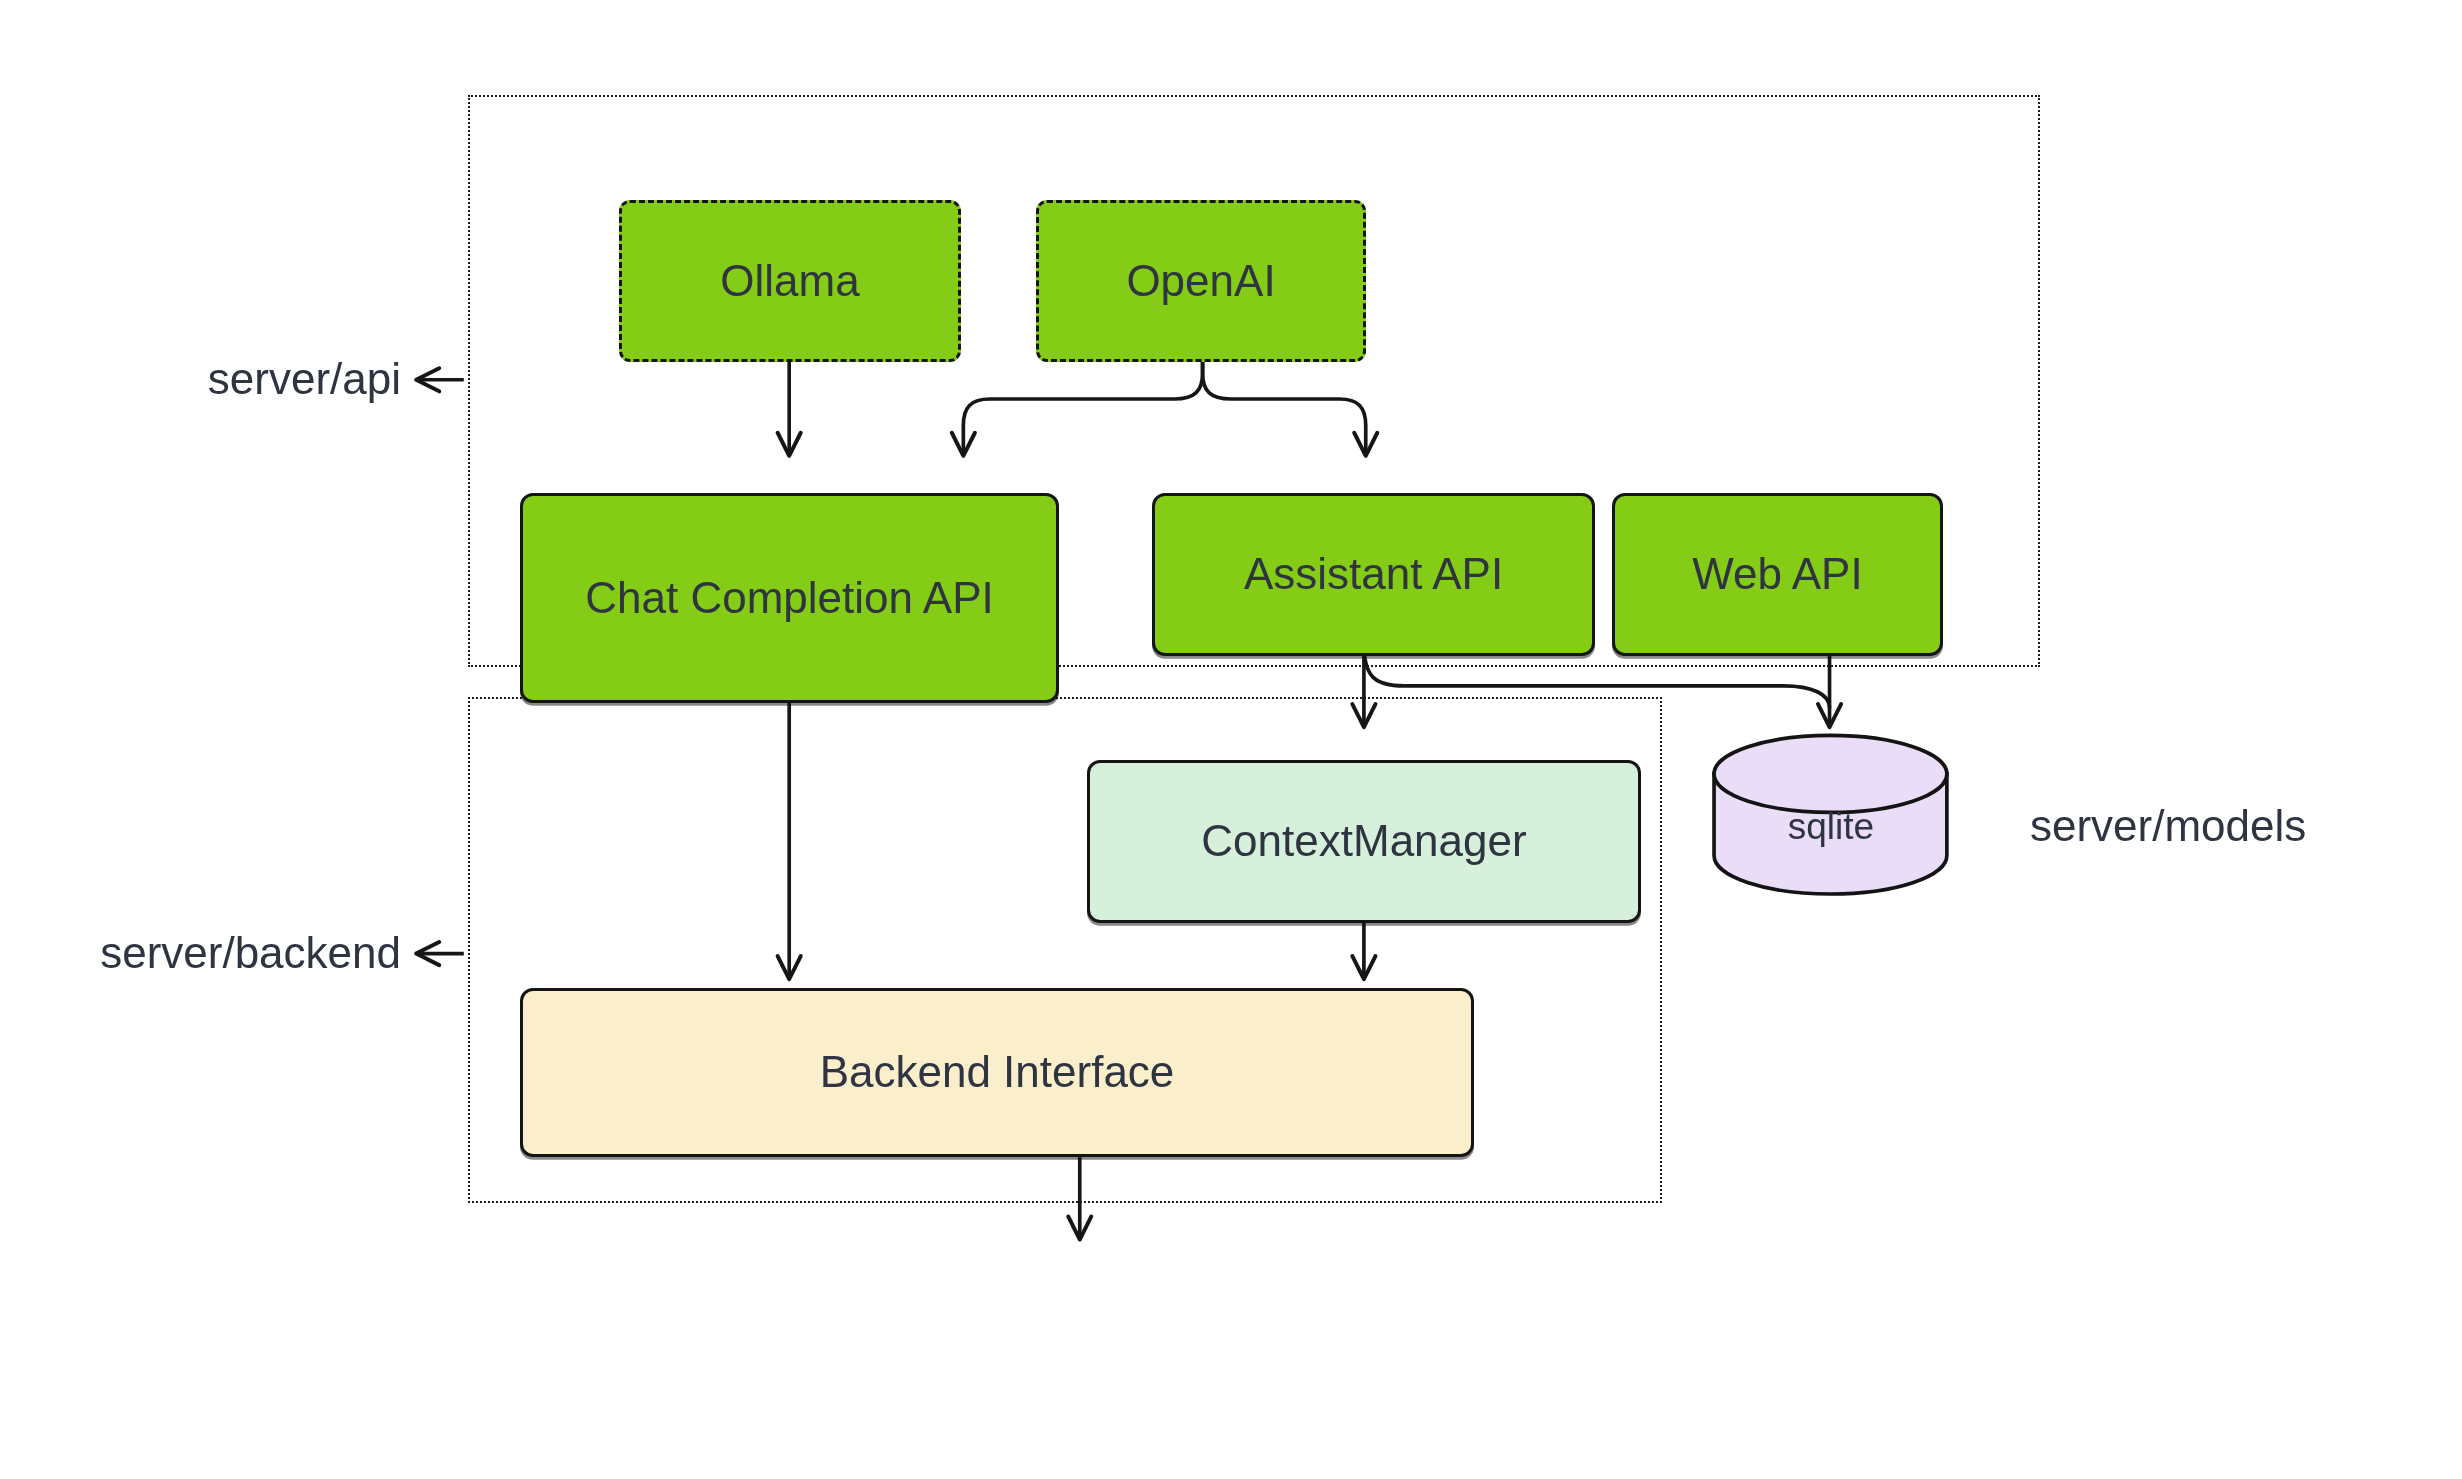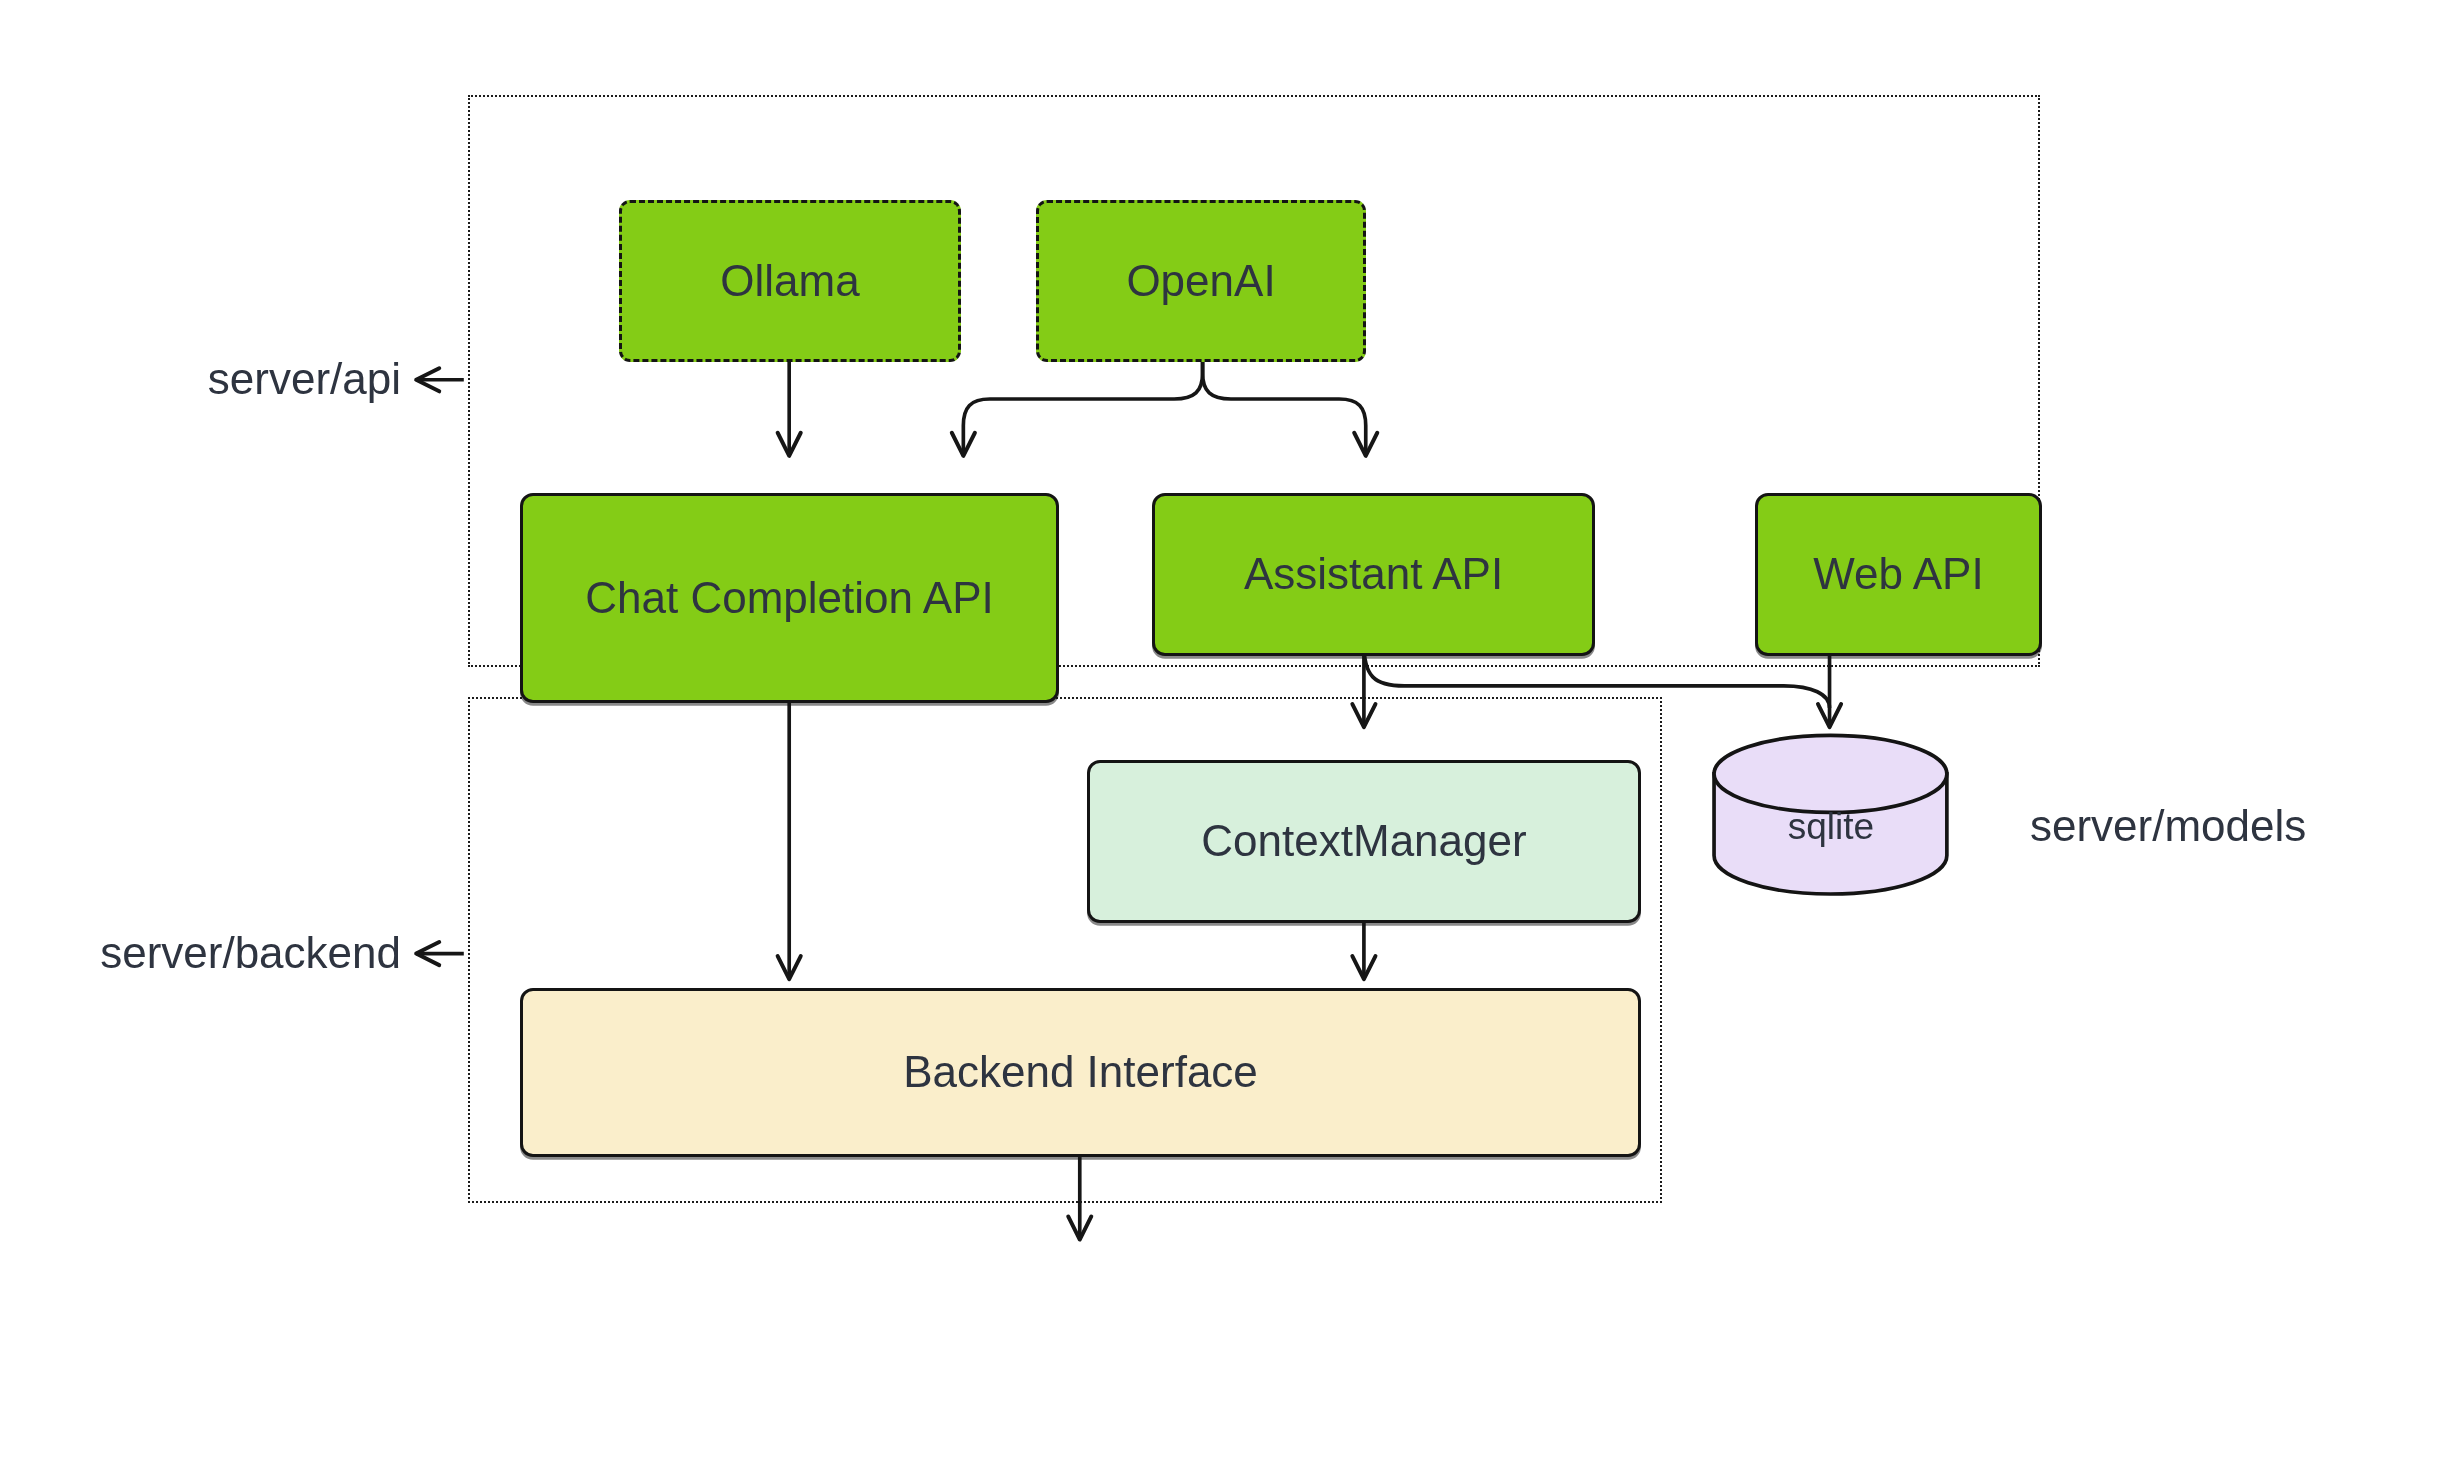--- a/index.html
+++ b/index.html
@@ -81,29 +81,29 @@
   </div>
 
   <div class="node blue" style="left:520px;top:465px;width:539px;height:210px;">
     <span>Chat Completion API</span>
   </div>
 
   <div class="node blue" style="left:1152px;top:465px;width:443px;height:163px;">
     <span>Assistant API</span>
   </div>
 
-  <div class="node blue" style="left:1755px;top:465px;width:287px;height:163px;">
+  <div class="node blue" style="left:1612px;top:465px;width:331px;height:163px;">
     <span>Web API</span>
   </div>
 
   <div class="node green" style="left:1087px;top:735px;width:554px;height:163px;">
     <span>ContextManager</span>
   </div>
 
   <div class="cyl-label" style="left:1714px;top:801px;width:234px;height:51px;">sqlite</div>
 
-  <div class="node yellow" style="left:520px;top:988px;width:1121px;height:169px;text-align:right;">
+  <div class="node yellow" style="left:520px;top:988px;width:954px;height:169px;text-align:right;">
     <span>Backend Interface</span>
   </div>
 
 
 </div>
 
 
 </body></html>

